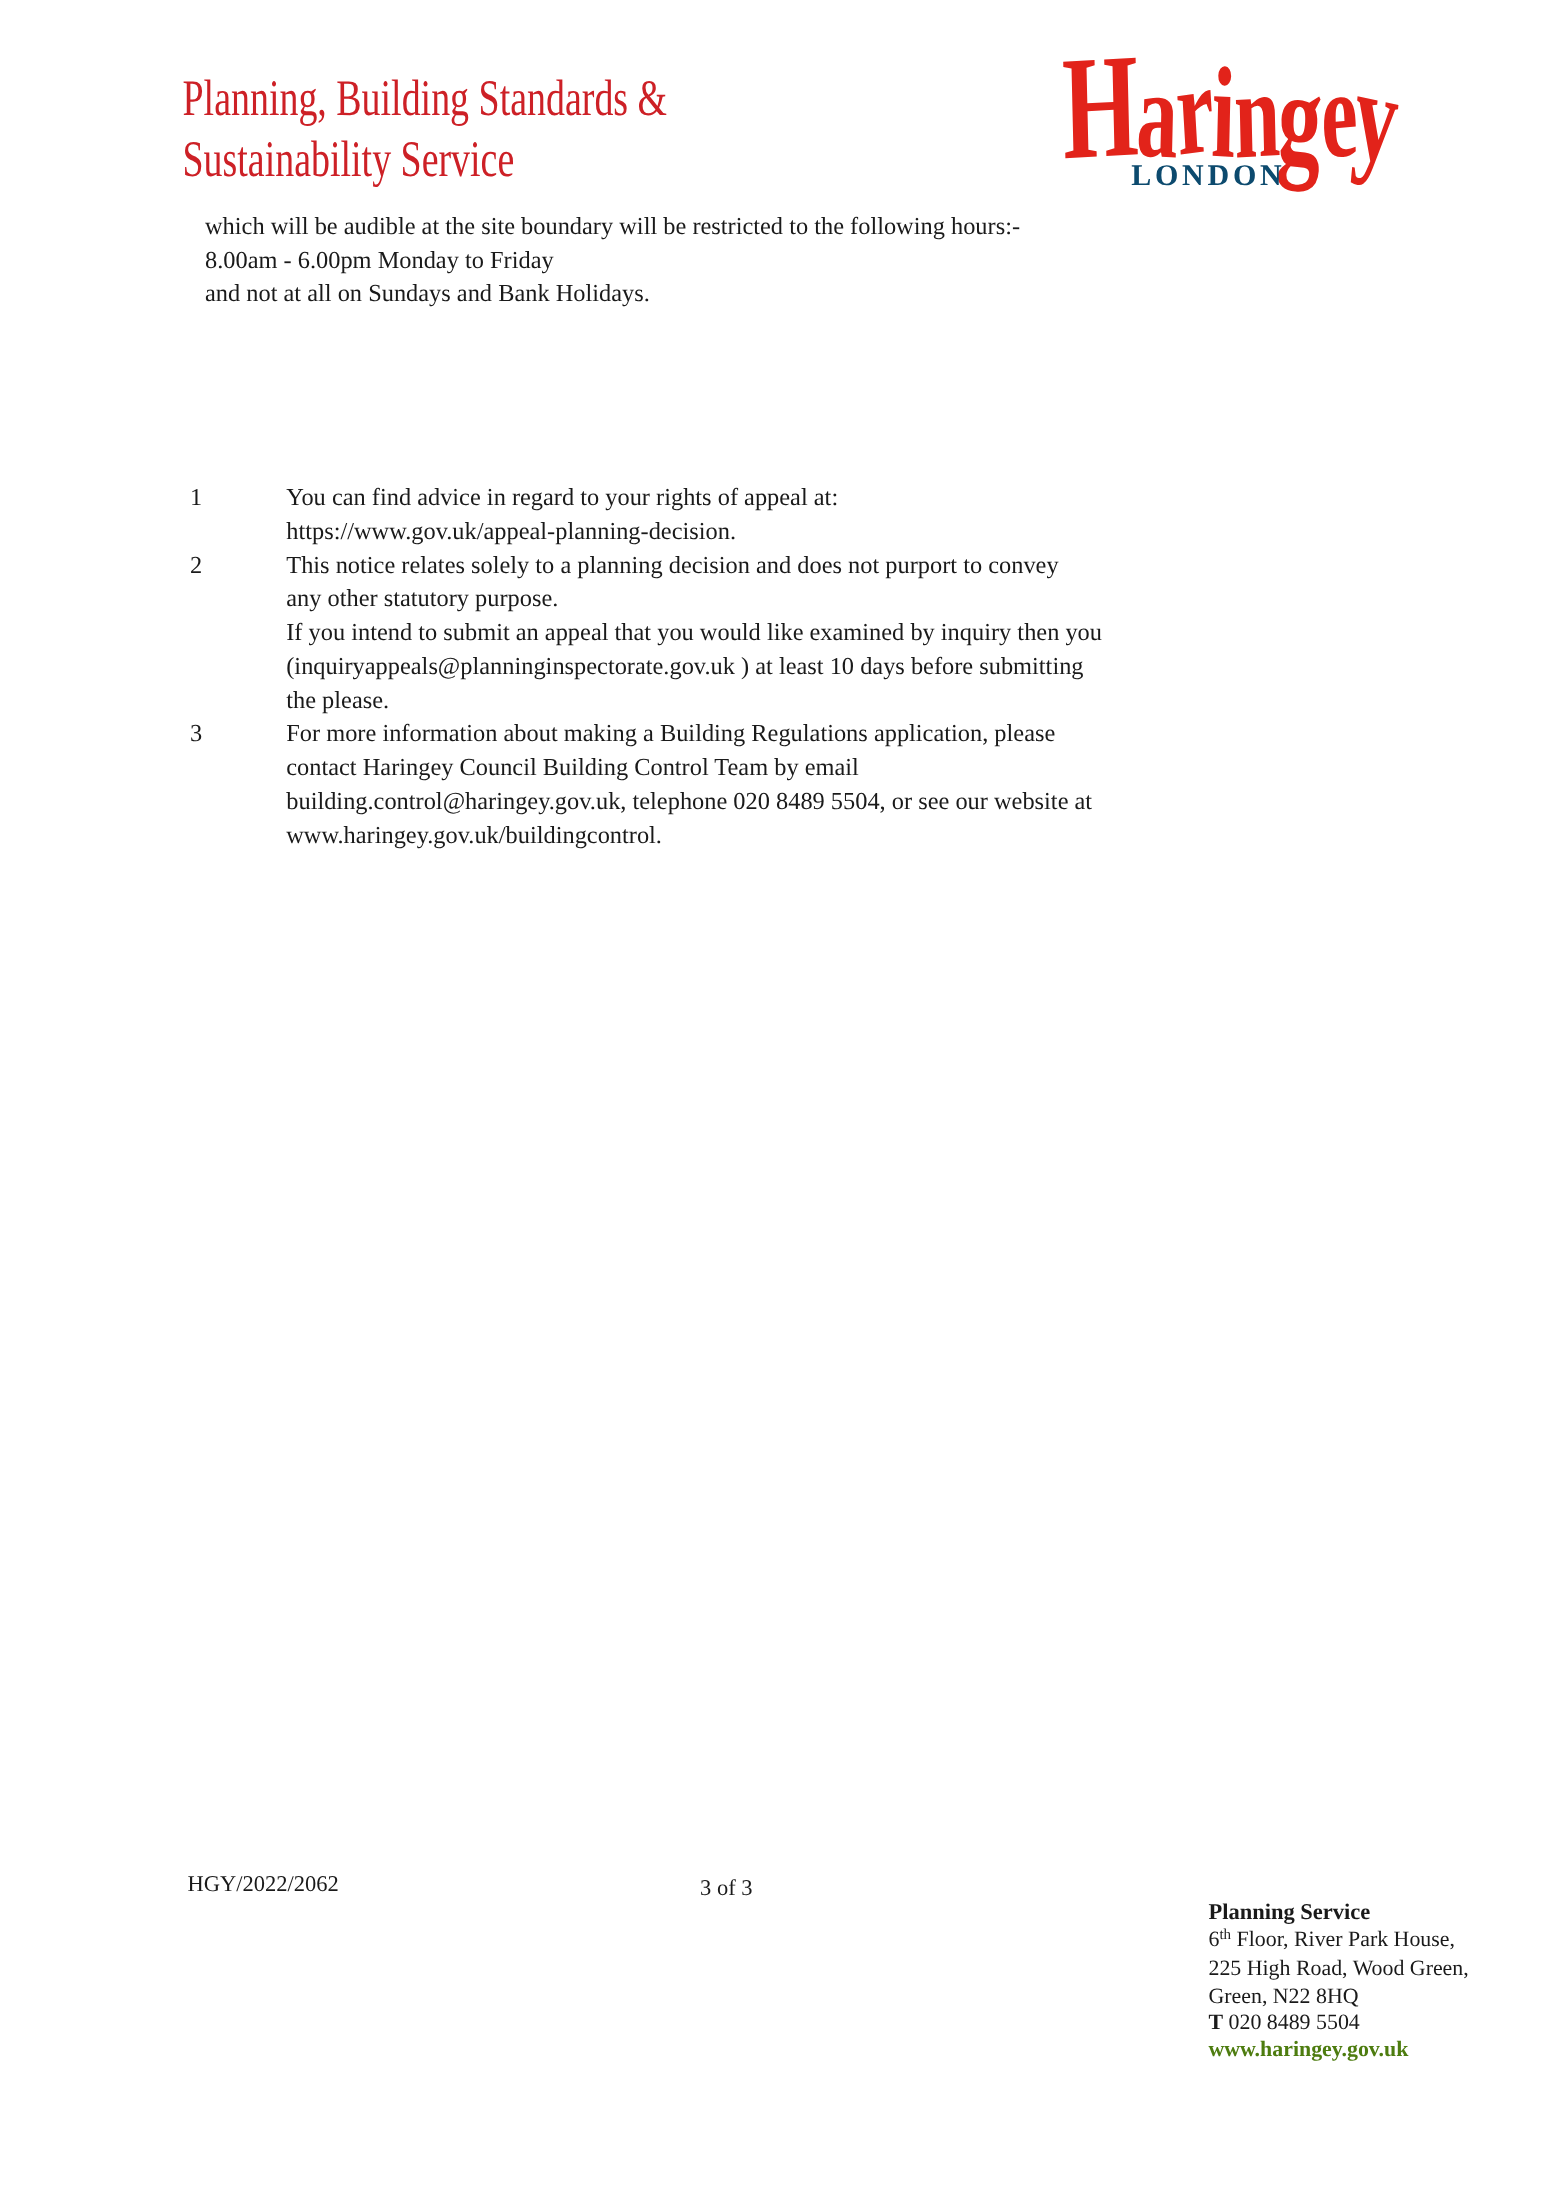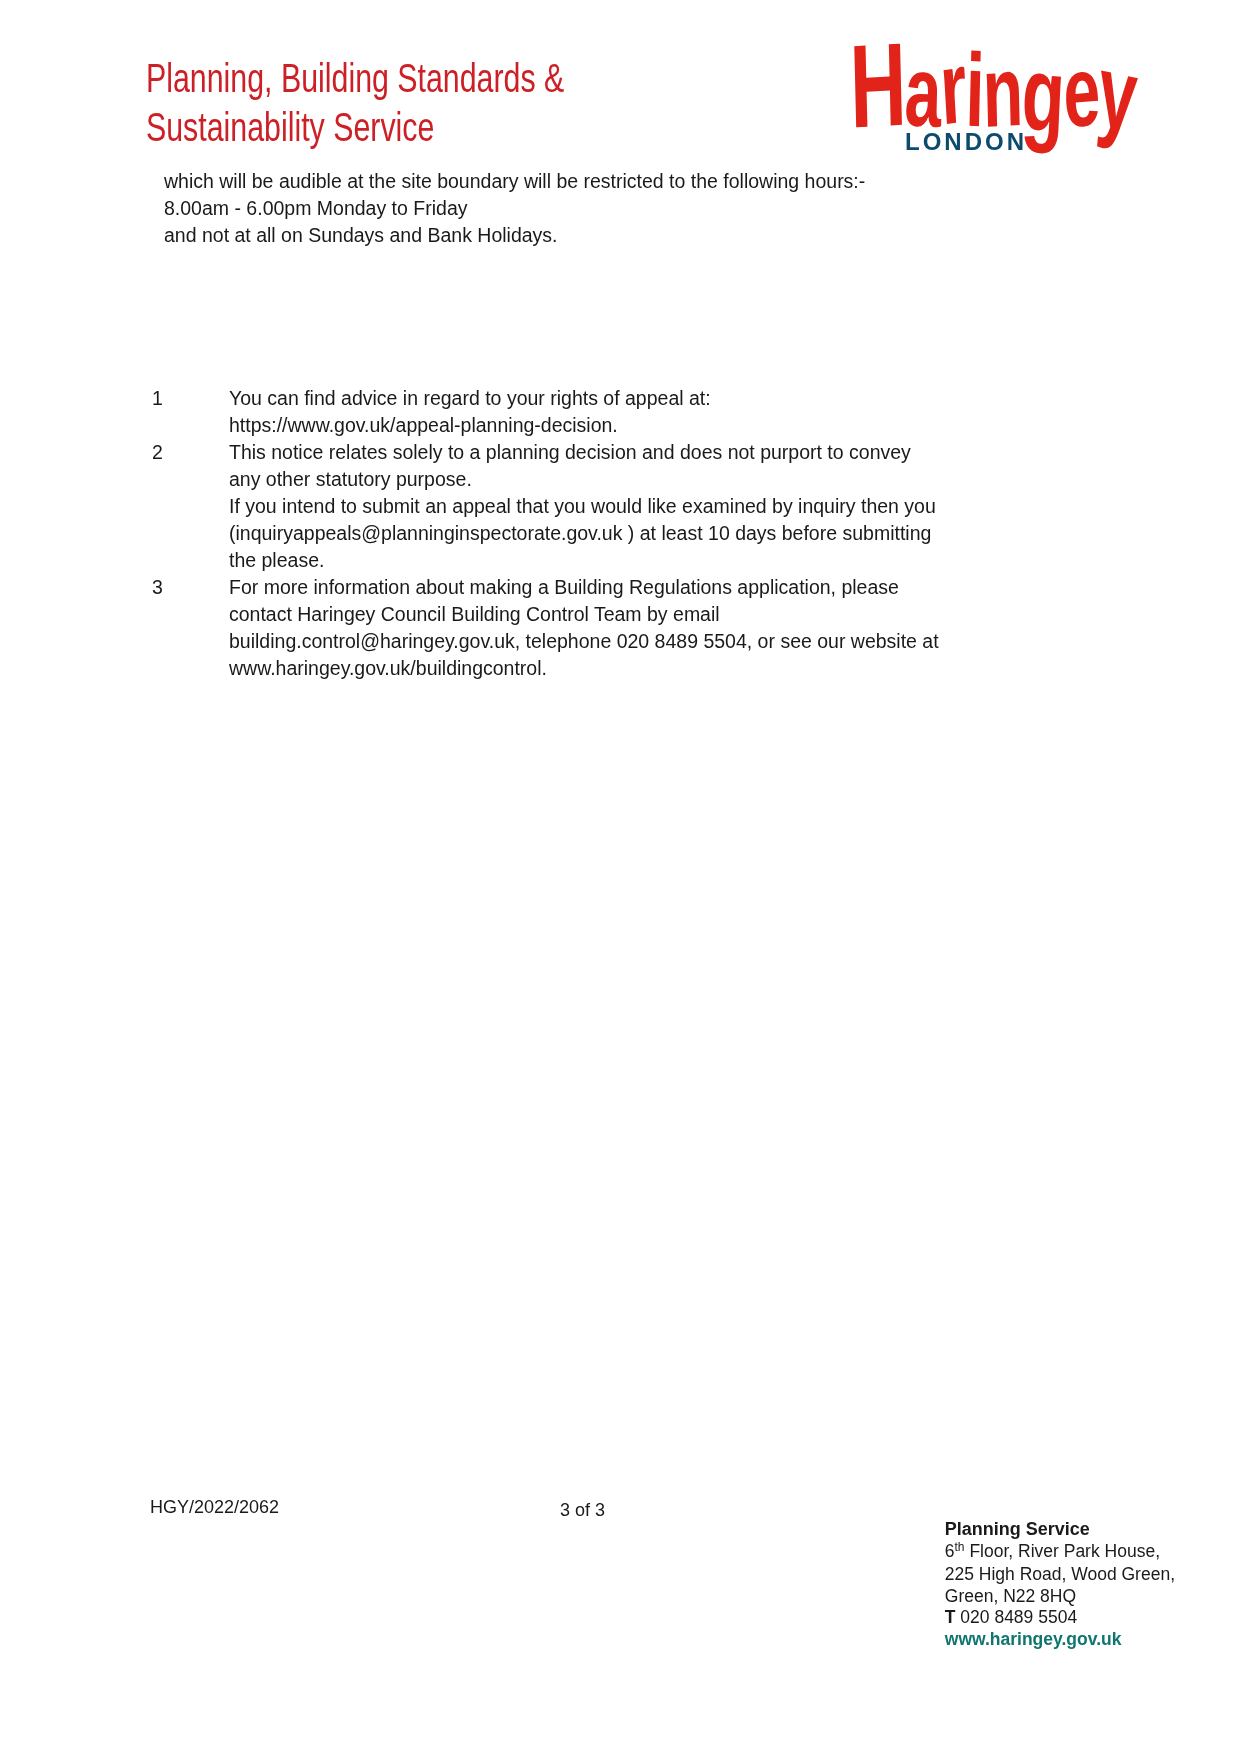--- a/index.html
+++ b/index.html
@@ -1,18 +1,18 @@
 <!DOCTYPE html>
 <html><head>
 <meta charset="utf-8">
 <style>
   html,body{margin:0;padding:0;background:#ffffff;}
   .page{
     position:relative;width:1241px;height:1754px;background:#ffffff;overflow:hidden;
-    font-family:Liberation Sans, sans-serif;color:#1a1a1a;
+    font-family:Liberation Serif, serif;color:#1a1a1a;
   }
   
   .doc-title{
     position:absolute;left:146px;top:54px;
     font-size:41px;line-height:49px;color:#cd2026;
     transform:scaleX(0.74);transform-origin:top left;white-space:nowrap;
   }
   
   .logo{position:absolute;left:850px;top:40px;width:310px;height:135px;}
   .logo-word{
@@ -42,21 +42,21 @@
   
   .footer-ref{position:absolute;left:150px;top:1497px;font-size:18px;}
   .footer-page{position:absolute;left:560px;top:1500px;font-size:18px;}
   .service{
     position:absolute;right:66px;top:1519px;
     font-size:17.5px;line-height:21.5px;text-align:left;
   }
   .svc-title{font-weight:bold;font-size:18px;}
   .svc-sup{font-size:12px;position:relative;top:-6px;}
   .svc-phone-label{font-weight:bold;}
-  .svc-web{color:#0f766e;font-weight:bold;}
+  .svc-web{color:#4d7c0f;font-weight:bold;}
 </style>
 </head>
 <body>
 
 <div class="page">
 
   <div class="doc-title">
     <div>Planning, Building Standards &amp;</div>
     <div>Sustainability Service</div>
   </div>

